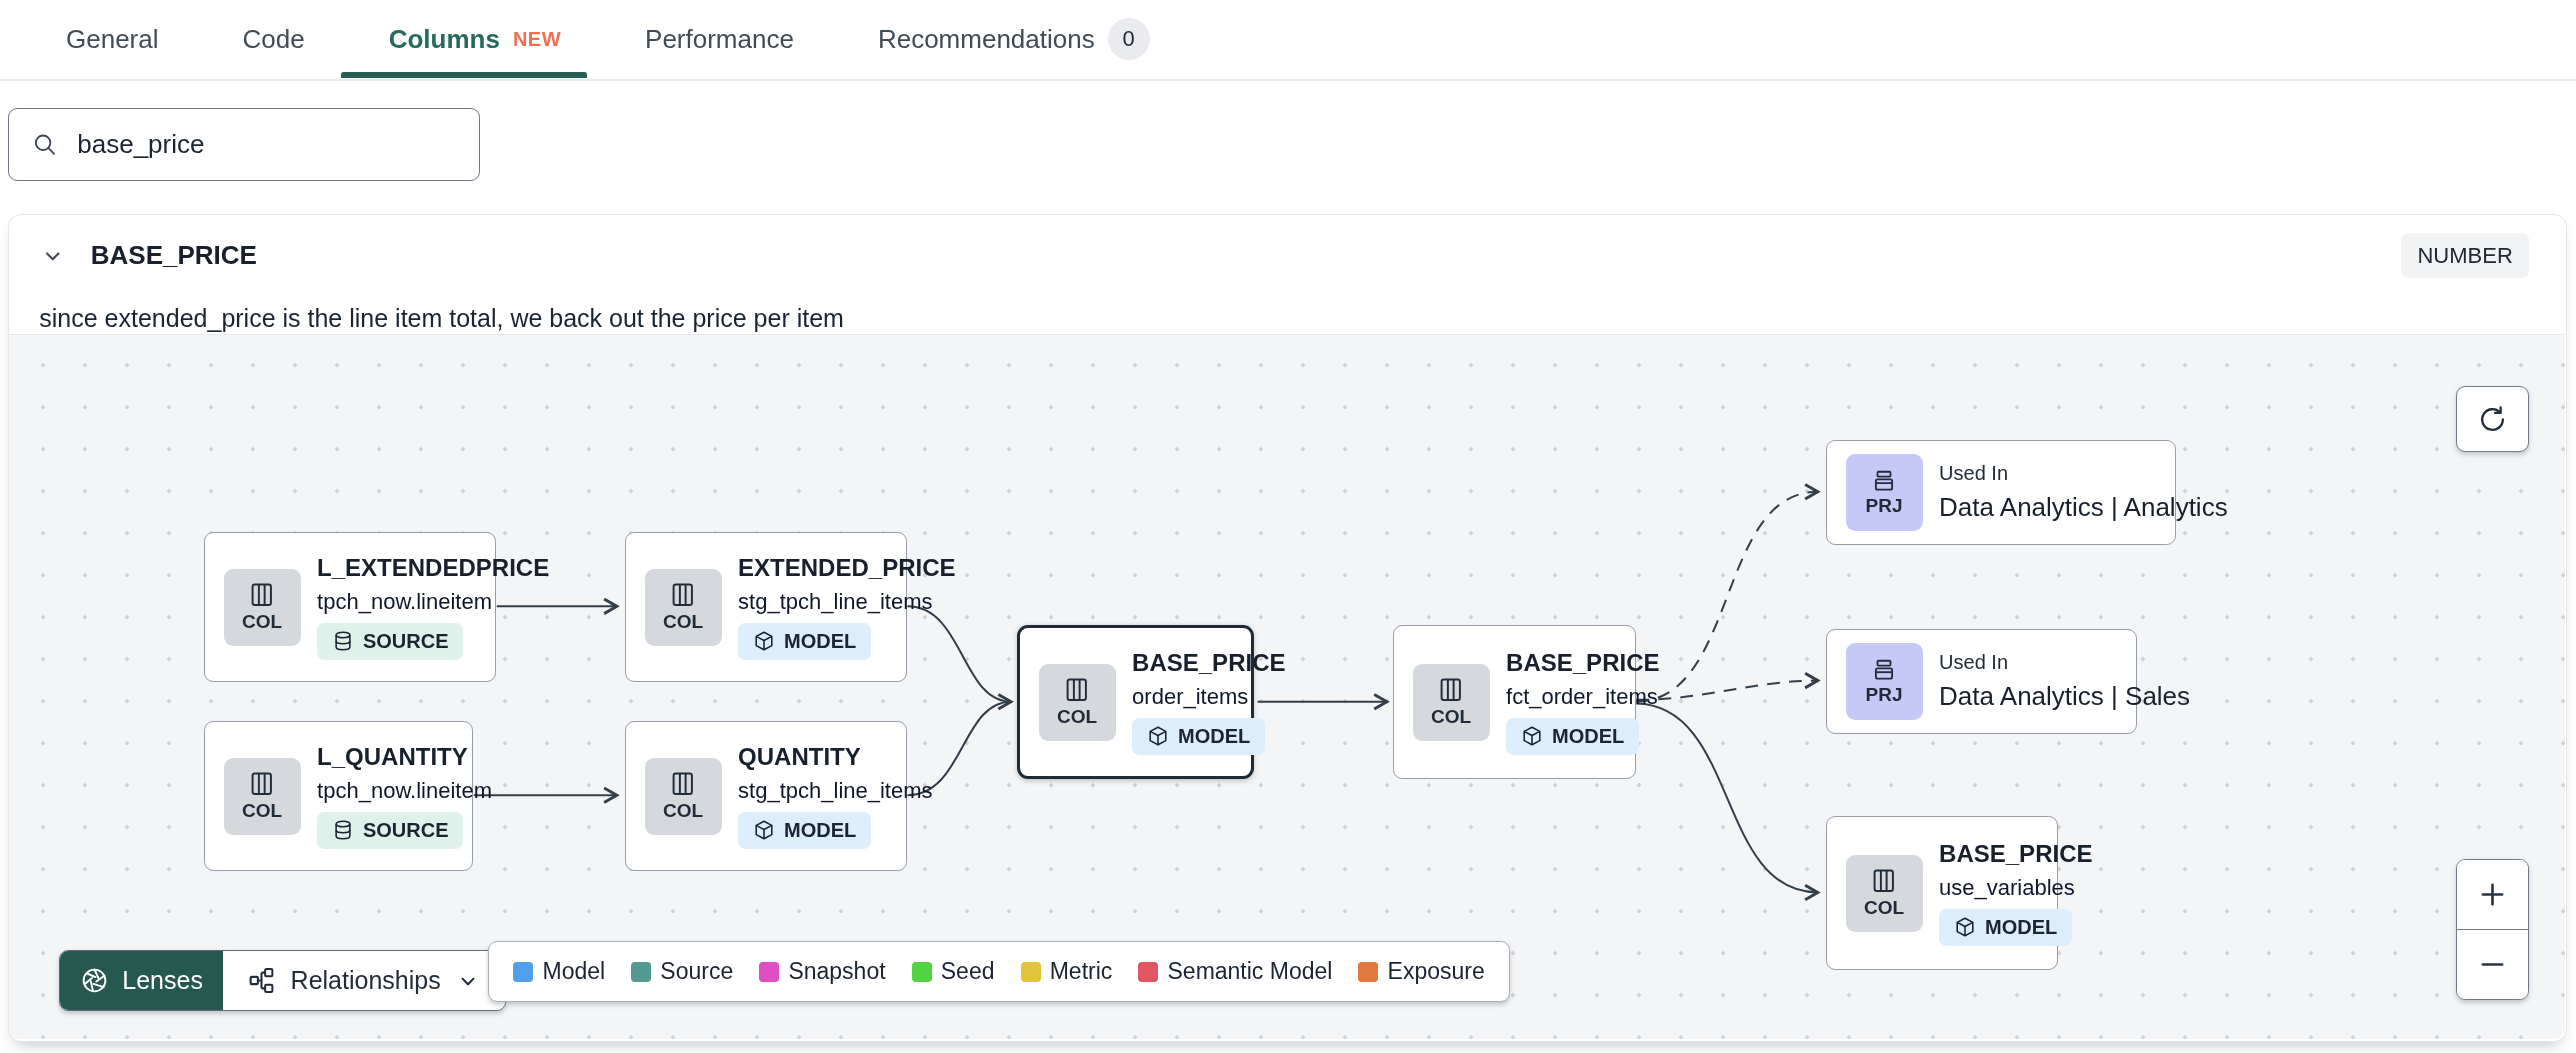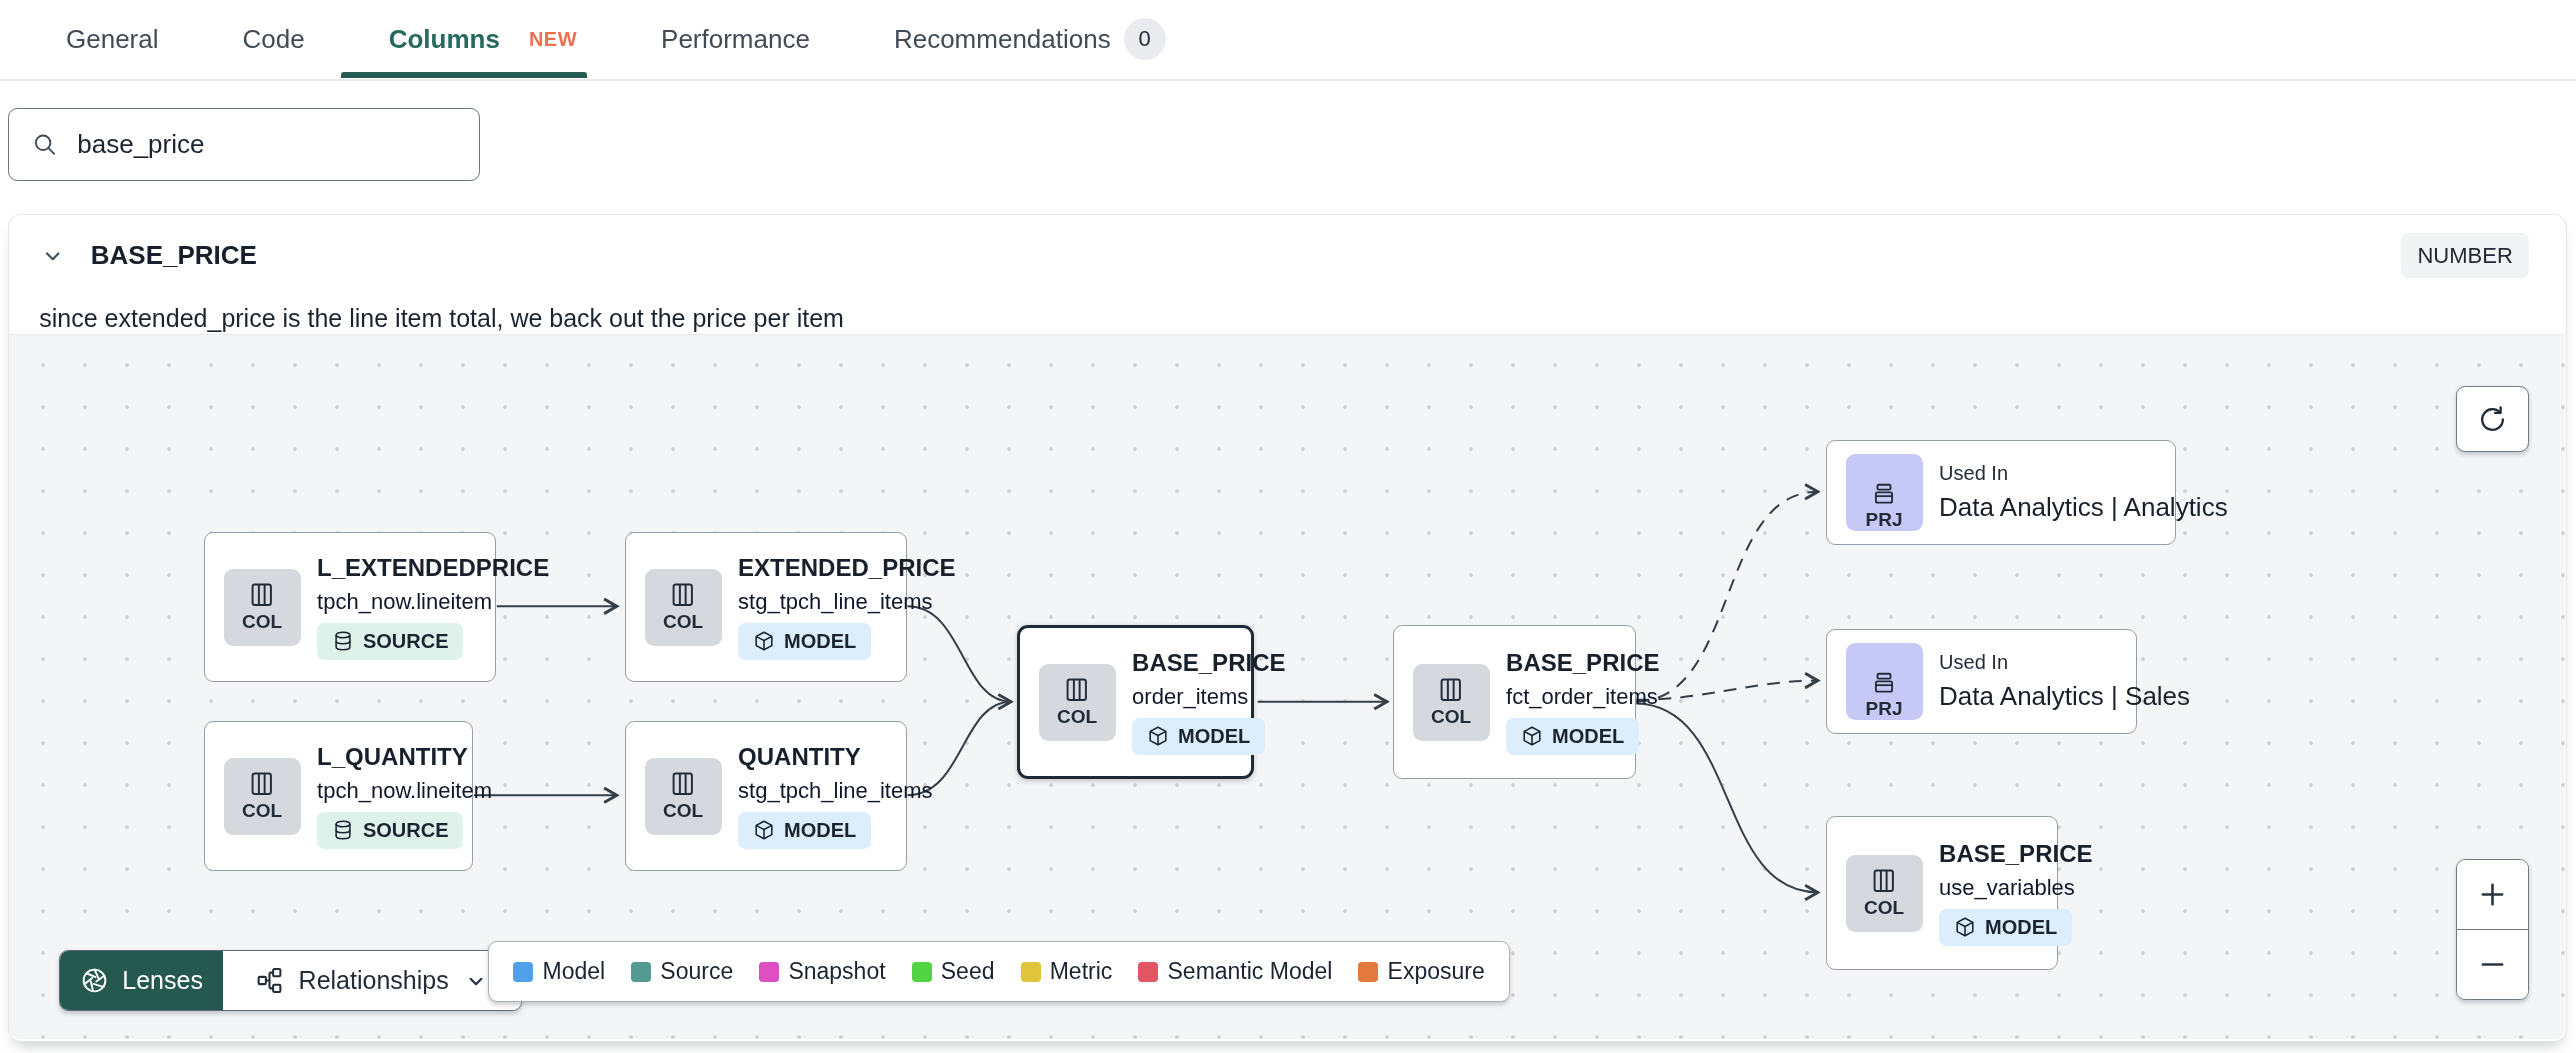--- a/index.html
+++ b/index.html
@@ -7,21 +7,21 @@
     font-family:"Liberation Sans", sans-serif; color:#1b2430; overflow:hidden; }
 
   
   .tabbar { position:absolute; left:0; top:0; width:2576px; height:81px;
     border-bottom:2.8px solid #e8eaec; }
   .tabs { position:absolute; left:66px; top:0; height:78px; display:flex;
     align-items:center; gap:84px; }
   .tab { display:flex; align-items:center; gap:13px; font-size:26px;
     color:#414b56; cursor:pointer; white-space:nowrap; }
   .tab.active .tab-label { color:#26695e; font-weight:700; }
-  .new-badge { color:#ec7052; font-size:20px; font-weight:700; letter-spacing:0.5px;margin-left:16px; }
+  .new-badge { color:#ec7052; font-size:20px; font-weight:700; letter-spacing:0.5px; }
   .count-badge { width:42px; height:42px; border-radius:50%; background:#e9ebee;
     display:flex; align-items:center; justify-content:center; font-size:22px; color:#222c38; }
   .tab-underline { position:absolute; left:341px; top:72px; width:246px; height:5.5px;
     background:#265c54; border-radius:2.8px 2.8px 0 0; }
 
   
   .search-box { position:absolute; left:8.3px; top:108px; width:472px; height:73px;
     border:1.8px solid #6a7582; border-radius:9.2px; background:#fff; display:flex;
     align-items:center; padding:0 22px; gap:18.3px; }
   .search-box input { border:none; outline:none; font-size:26px; color:#1b2430;
@@ -50,21 +50,21 @@
   
   .node { position:absolute; background:#fff; border:1.8px solid #949ca6;
     border-radius:9.2px; display:flex; align-items:center; gap:16.5px;
     padding:0 18.3px; cursor:pointer; }
   .node.selected { border:3.7px solid #1f2a37; border-radius:11px;
     box-shadow:0 1.8px 5.5px rgba(40,50,60,.25); }
   .chip { flex:0 0 auto; width:77px; height:77px; border-radius:9.2px;
     display:flex; flex-direction:column; align-items:center; justify-content:center;
     gap:1.8px; font-size:19px; font-weight:700; color:#222c38; }
   .col-chip { background:#d5d8dd; }
-  .prj-chip { background:#c6c9f6;justify-content:flex-end; }
+  .prj-chip { background:#c6c9f6; }
   .node-body { display:flex; flex-direction:column; align-items:flex-start; gap:7.3px;justify-content:flex-end; }
   .node-title { font-size:24px; font-weight:700; color:#18202c; white-space:nowrap; }
   .node-sub { font-size:22px; color:#0f172a; white-space:nowrap; }
   .tag { display:flex; align-items:center; gap:9.2px; border-radius:7.3px;
     padding:7.3px 14.7px; font-size:20px; font-weight:700; color:#1b2430; }
   .tag-source { background:#def1ea; }
   .tag-model { background:#dceefb; }
   .prj-title { font-size:20px; color:#222c38; }
   .prj-sub { font-size:26px; color:#18202c; white-space:nowrap; }
 
@@ -80,21 +80,21 @@
     flex-direction:column; box-shadow:0 2.8px 4.6px rgba(90,100,110,.3); overflow:hidden; }
   .zoom-btn { flex:1; display:flex; align-items:center; justify-content:center;
     cursor:pointer; background:#fff; border:none; }
   .zoom-btn:first-child { border-bottom:1.8px solid #707a85; }
 
   .lens-bar { position:absolute; left:50px; top:615px; height:61px; display:flex;
     border:1.8px solid #606a75; border-radius:9.2px; overflow:hidden; background:#fff;
     box-shadow:0 2.8px 4.6px rgba(90,100,110,.3); }
   .lenses-seg { background:#25594f; color:#fff; display:flex; align-items:center;
     gap:13px; padding:0 20px; font-size:25px; cursor:pointer; }
-  .rel-seg { display:flex; align-items:center; gap:14.7px; padding:0 32px;
+  .rel-seg { display:flex; align-items:center; gap:14.7px; padding:0 24px;
     font-size:25px; color:#222c38; cursor:pointer; background:#fff; }
 
   .legend { position:absolute; left:479px; top:606px; height:61px; display:flex;
     align-items:center; gap:26px; padding:0 24px; background:#fff;
     border:1.8px solid #a8b0b8; border-radius:9.2px;
     box-shadow:0 2.8px 4.6px rgba(90,100,110,.3); }
   .legend-item { display:flex; align-items:center; gap:9.2px; font-size:23px;
     color:#1b2430; white-space:nowrap; }
   .legend-swatch { width:20px; height:20px; border-radius:3.7px; }
 

